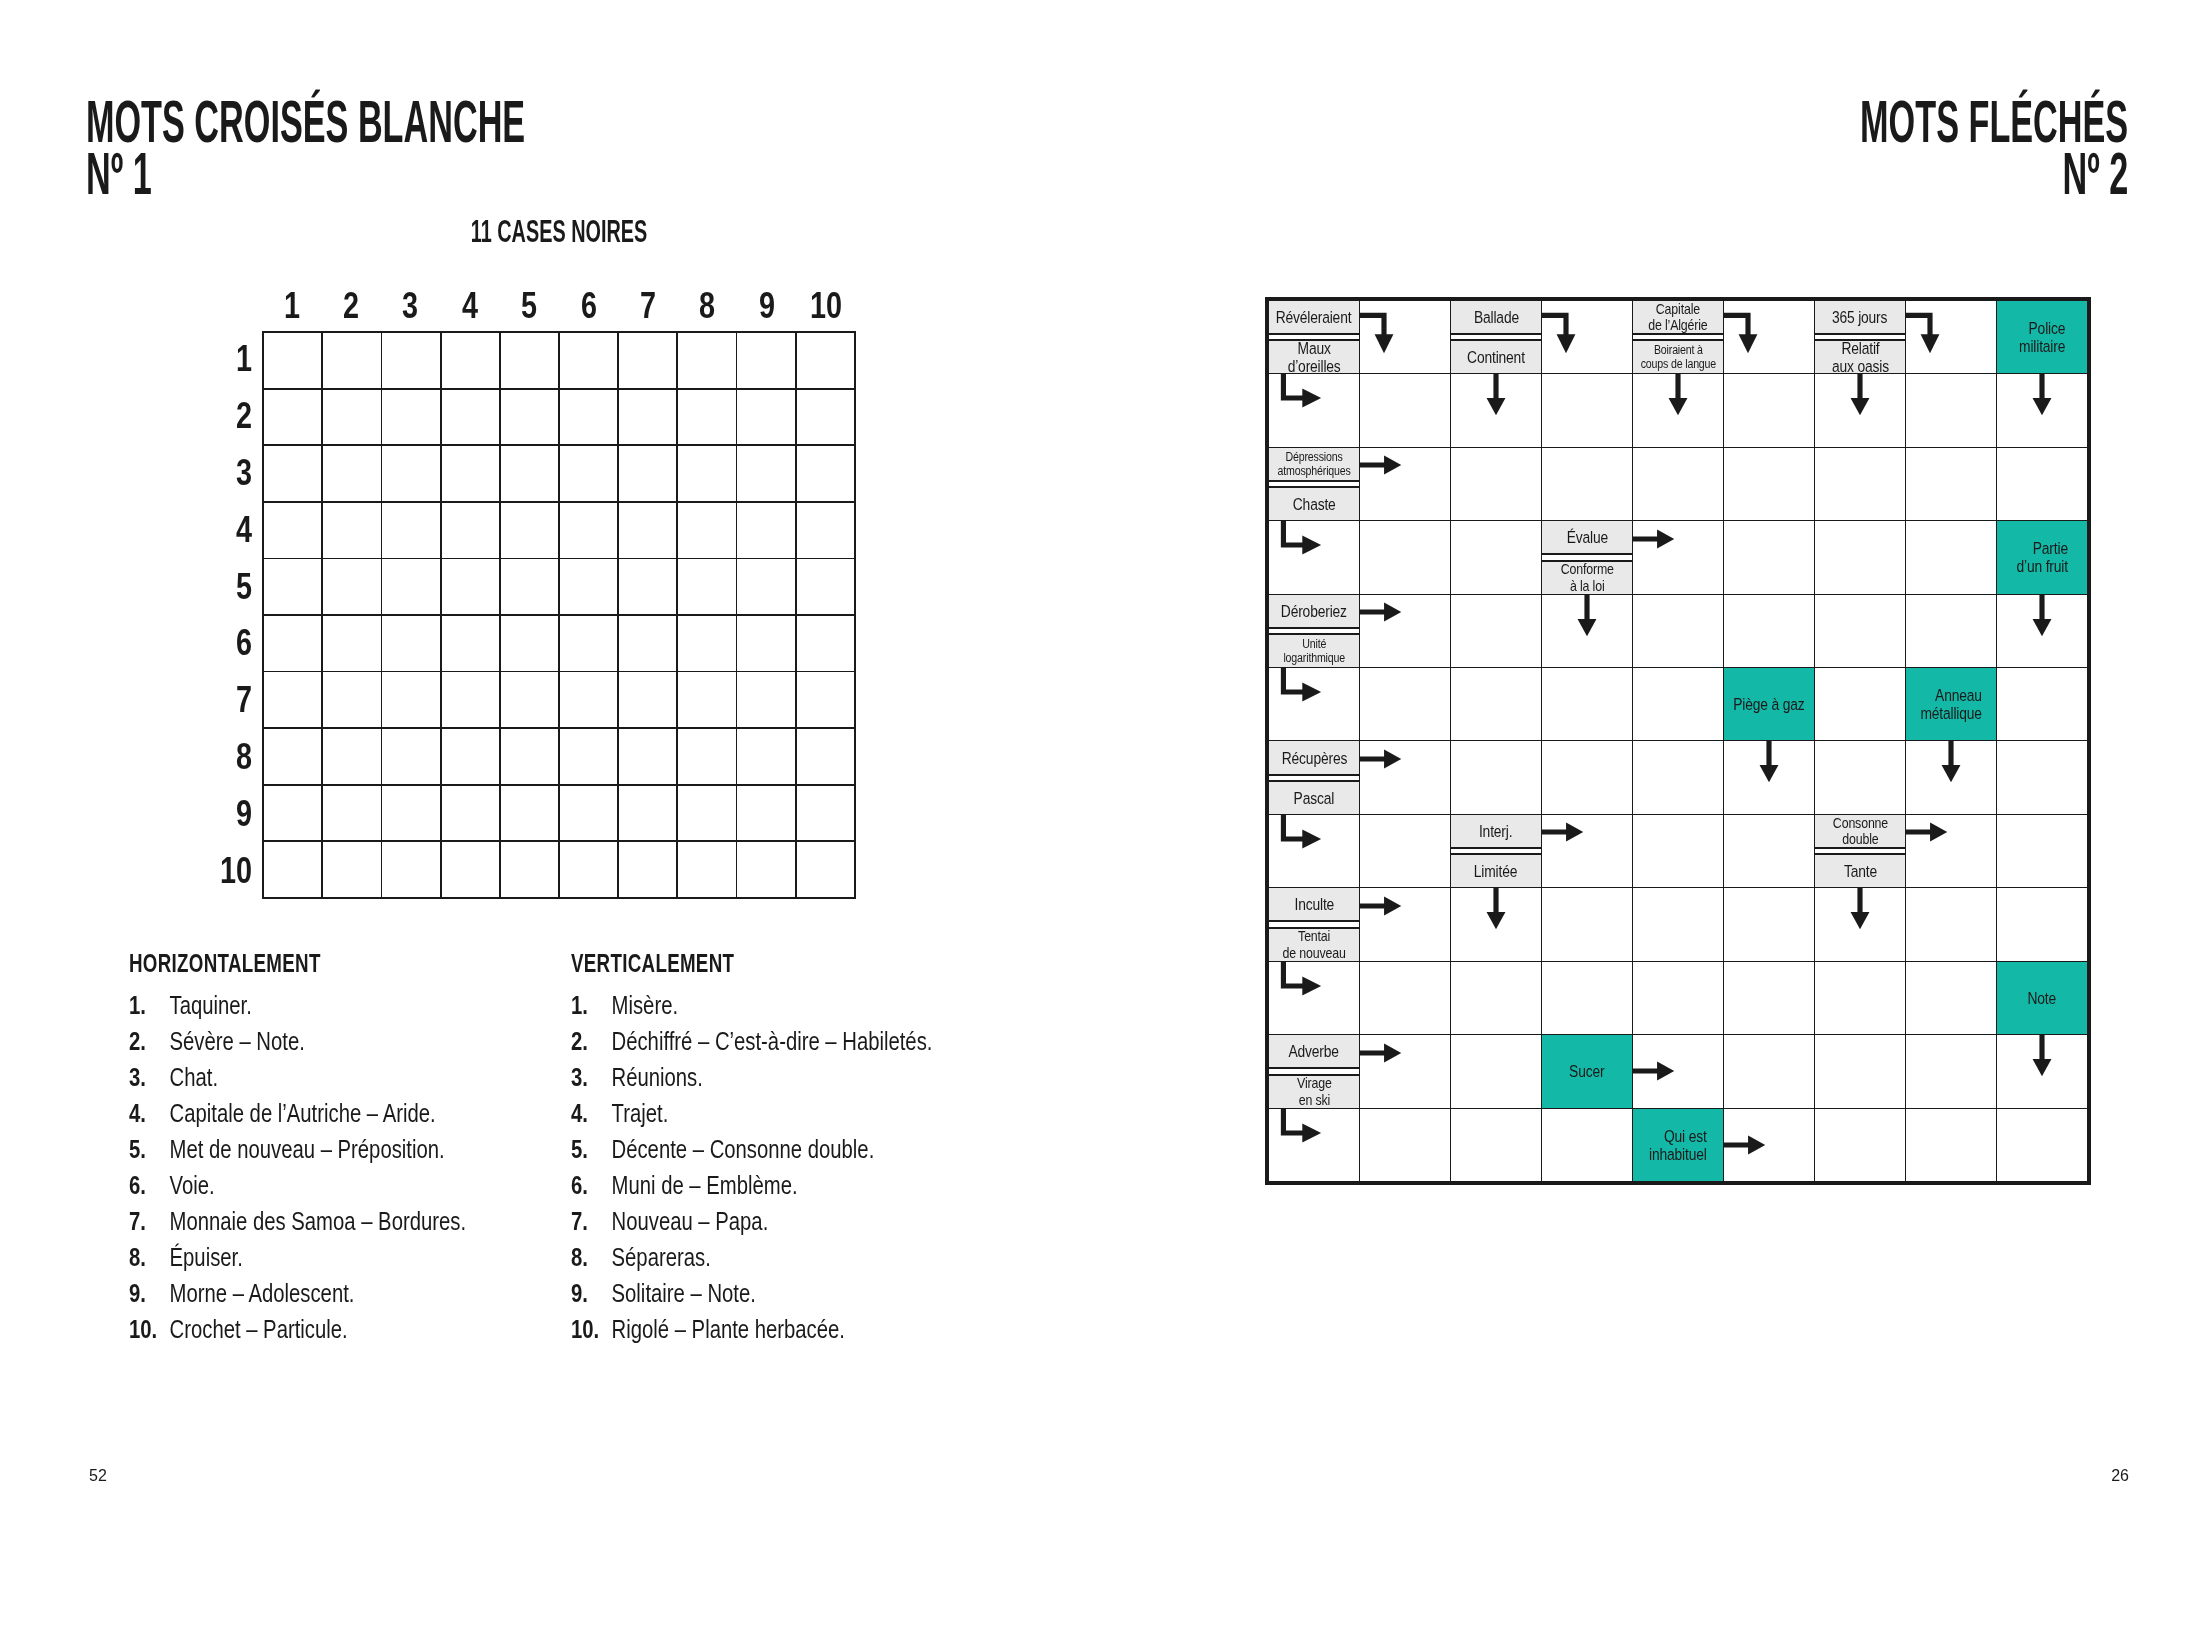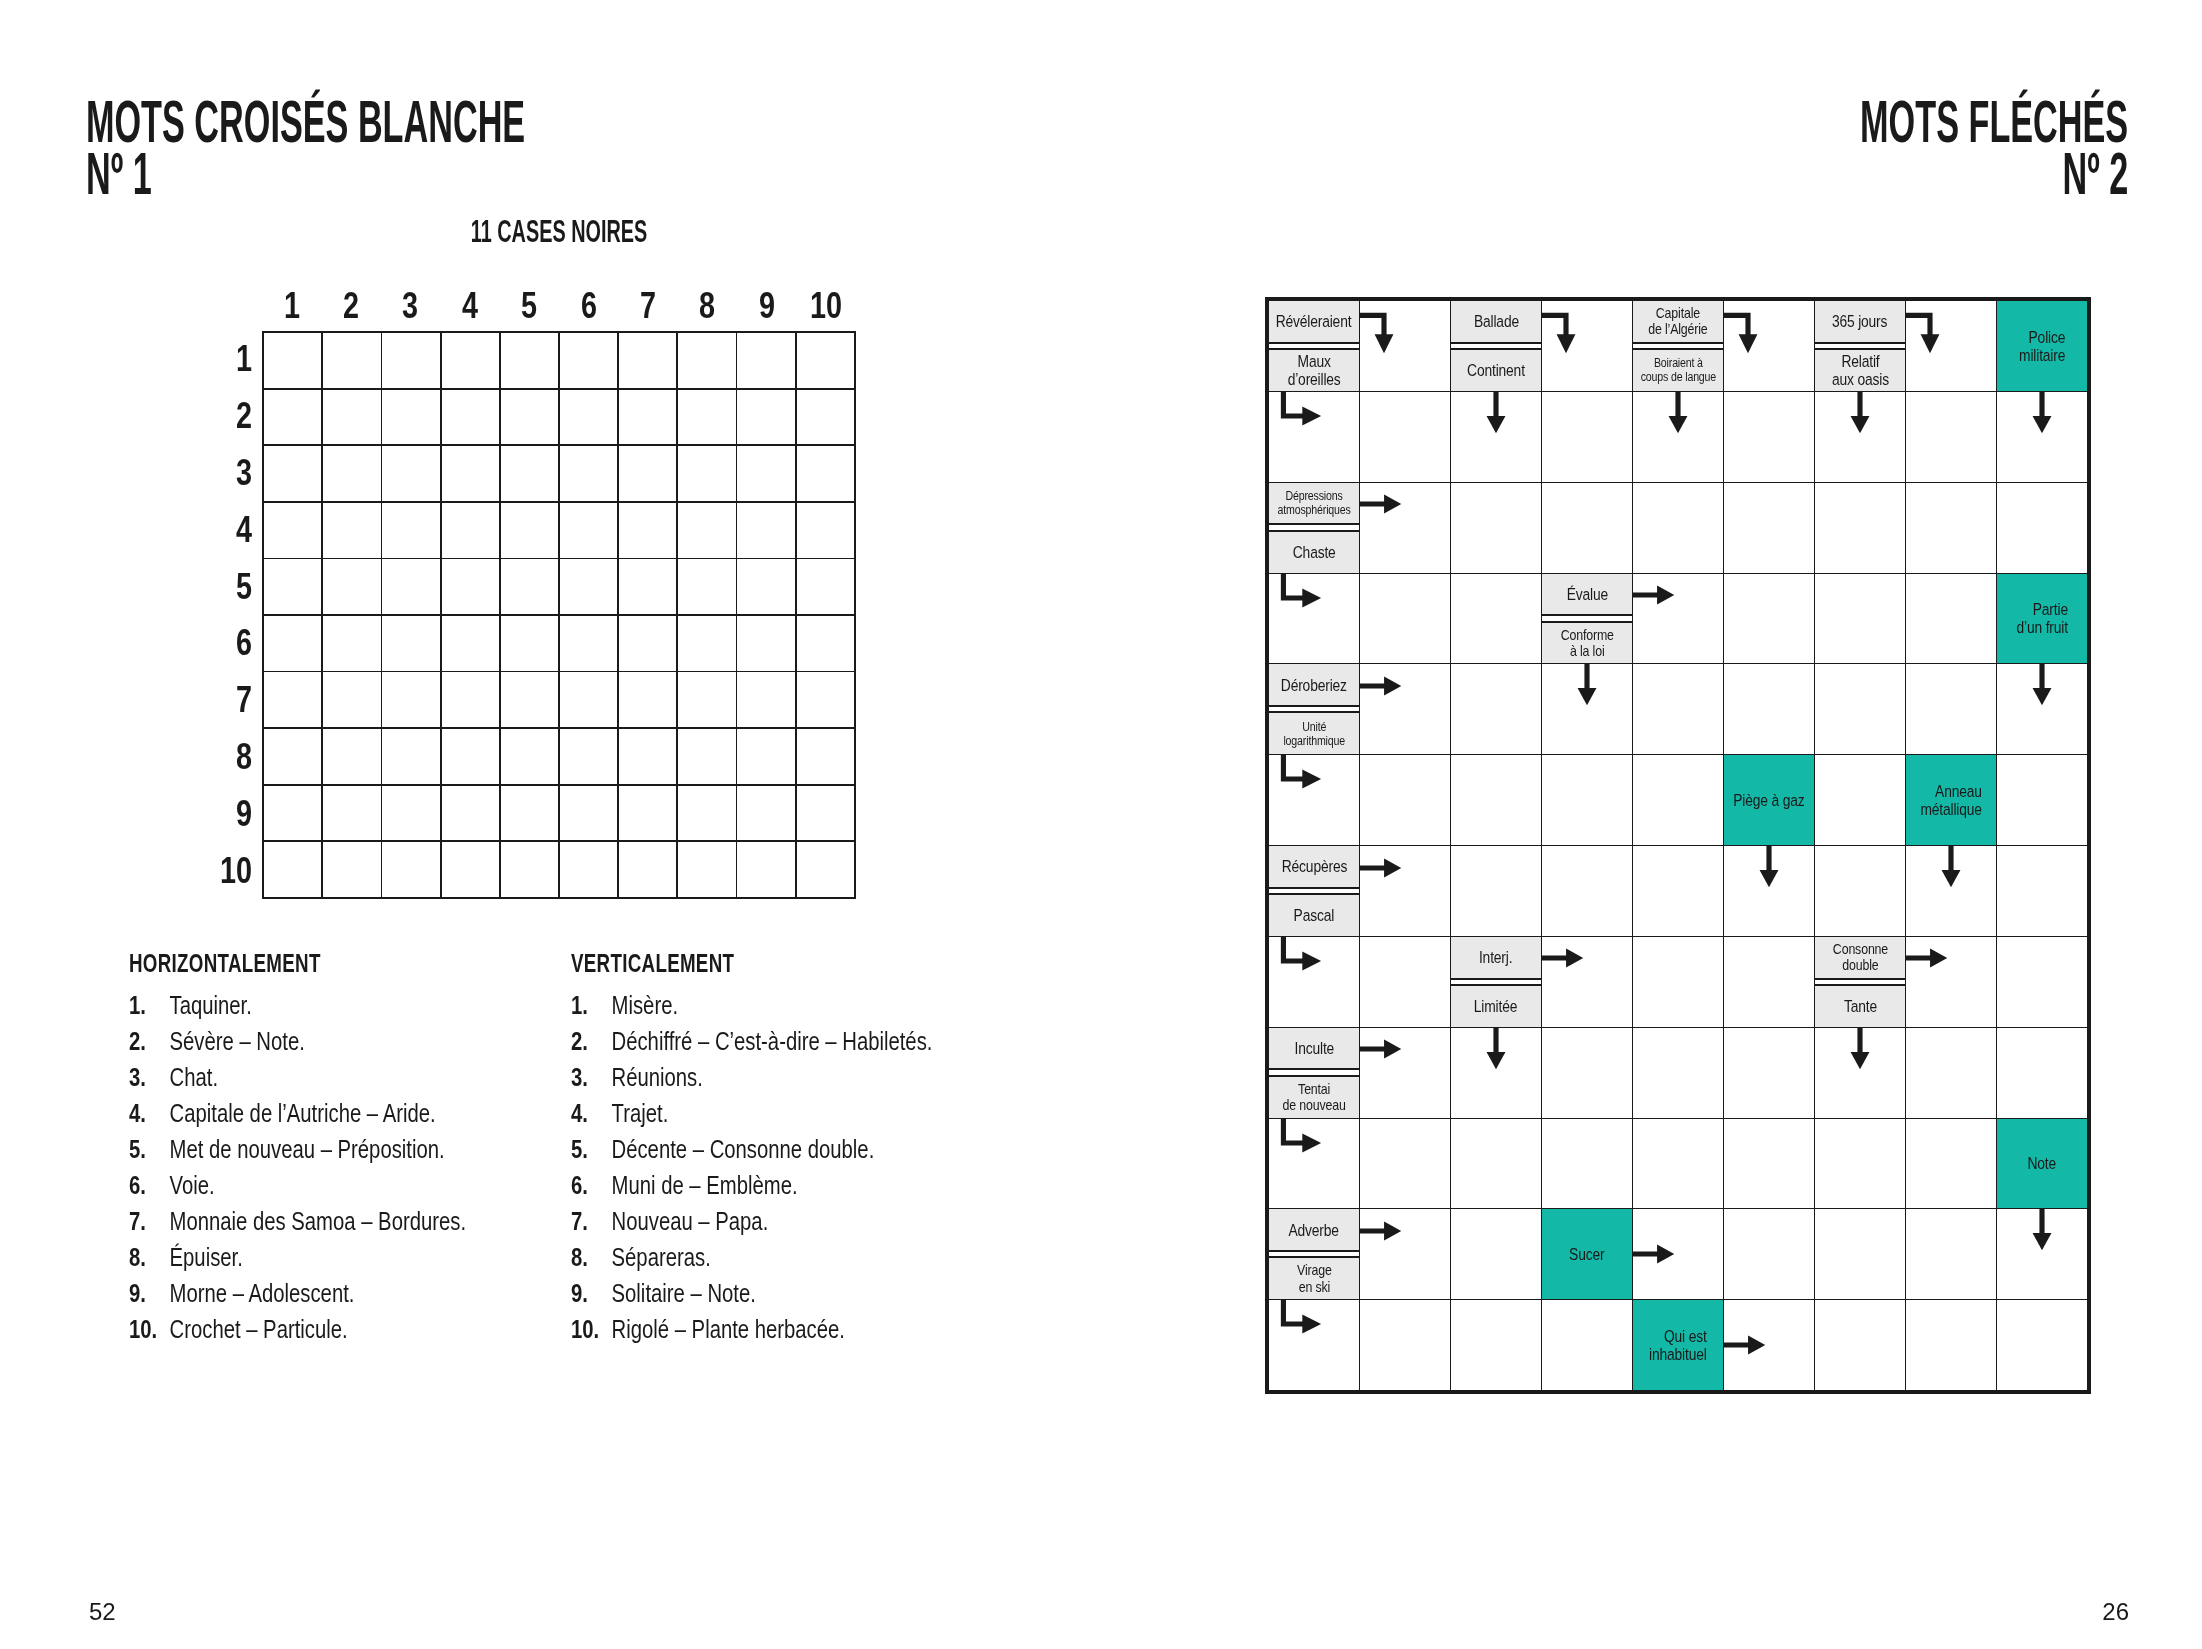--- a/index.html
+++ b/index.html
@@ -40,26 +40,26 @@
     position:absolute;top:949px;font-weight:700;font-size:25px;
     transform:scaleX(0.75);transform-origin:0 50%;white-space:nowrap;letter-spacing:0.4px;
   }
   .clue-list{position:absolute;top:987px;width:482px;}
   .clue-item{
     display:flex;height:36px;align-items:center;font-size:26px;
     transform:scaleX(0.78);transform-origin:0 50%;white-space:nowrap;
   }
   .clue-num{width:52px;font-weight:700;flex:0 0 auto;}
   
-  .pagenum{position:absolute;top:1598px;font-size:24px;}
+  .pagenum{position:absolute;top:1467px;font-size:16px;}
   .pagenum.pl{left:89px;}
   .pagenum.pr{right:74px;}
   
   .fgrid{
-    position:absolute;left:1265px;top:297px;width:826px;height:1097px;box-sizing:border-box;
+    position:absolute;left:1265px;top:297px;width:826px;height:888px;box-sizing:border-box;
     border:4.3px solid #1a1a1a;background:#1a1a1a;
     display:grid;grid-template-columns:repeat(9,1fr);grid-template-rows:repeat(12,1fr);gap:1px;
   }
   .fcell{background:#ffffff;position:relative;}
   .fcell.split{display:flex;flex-direction:column;}
   .half{flex:1 1 0;background:#e9e9e9;display:flex;align-items:center;justify-content:center;text-align:center;min-height:0;}
   .half.top{border-bottom:2.6px solid #1a1a1a;}
   .half.bot{border-top:2.6px solid #1a1a1a;}
   .split-gap{flex:0 0 4.3px;background:#ffffff;}
   .clue-full{position:absolute;inset:0;background:#14b8a6;display:flex;align-items:center;justify-content:center;text-align:right;}

